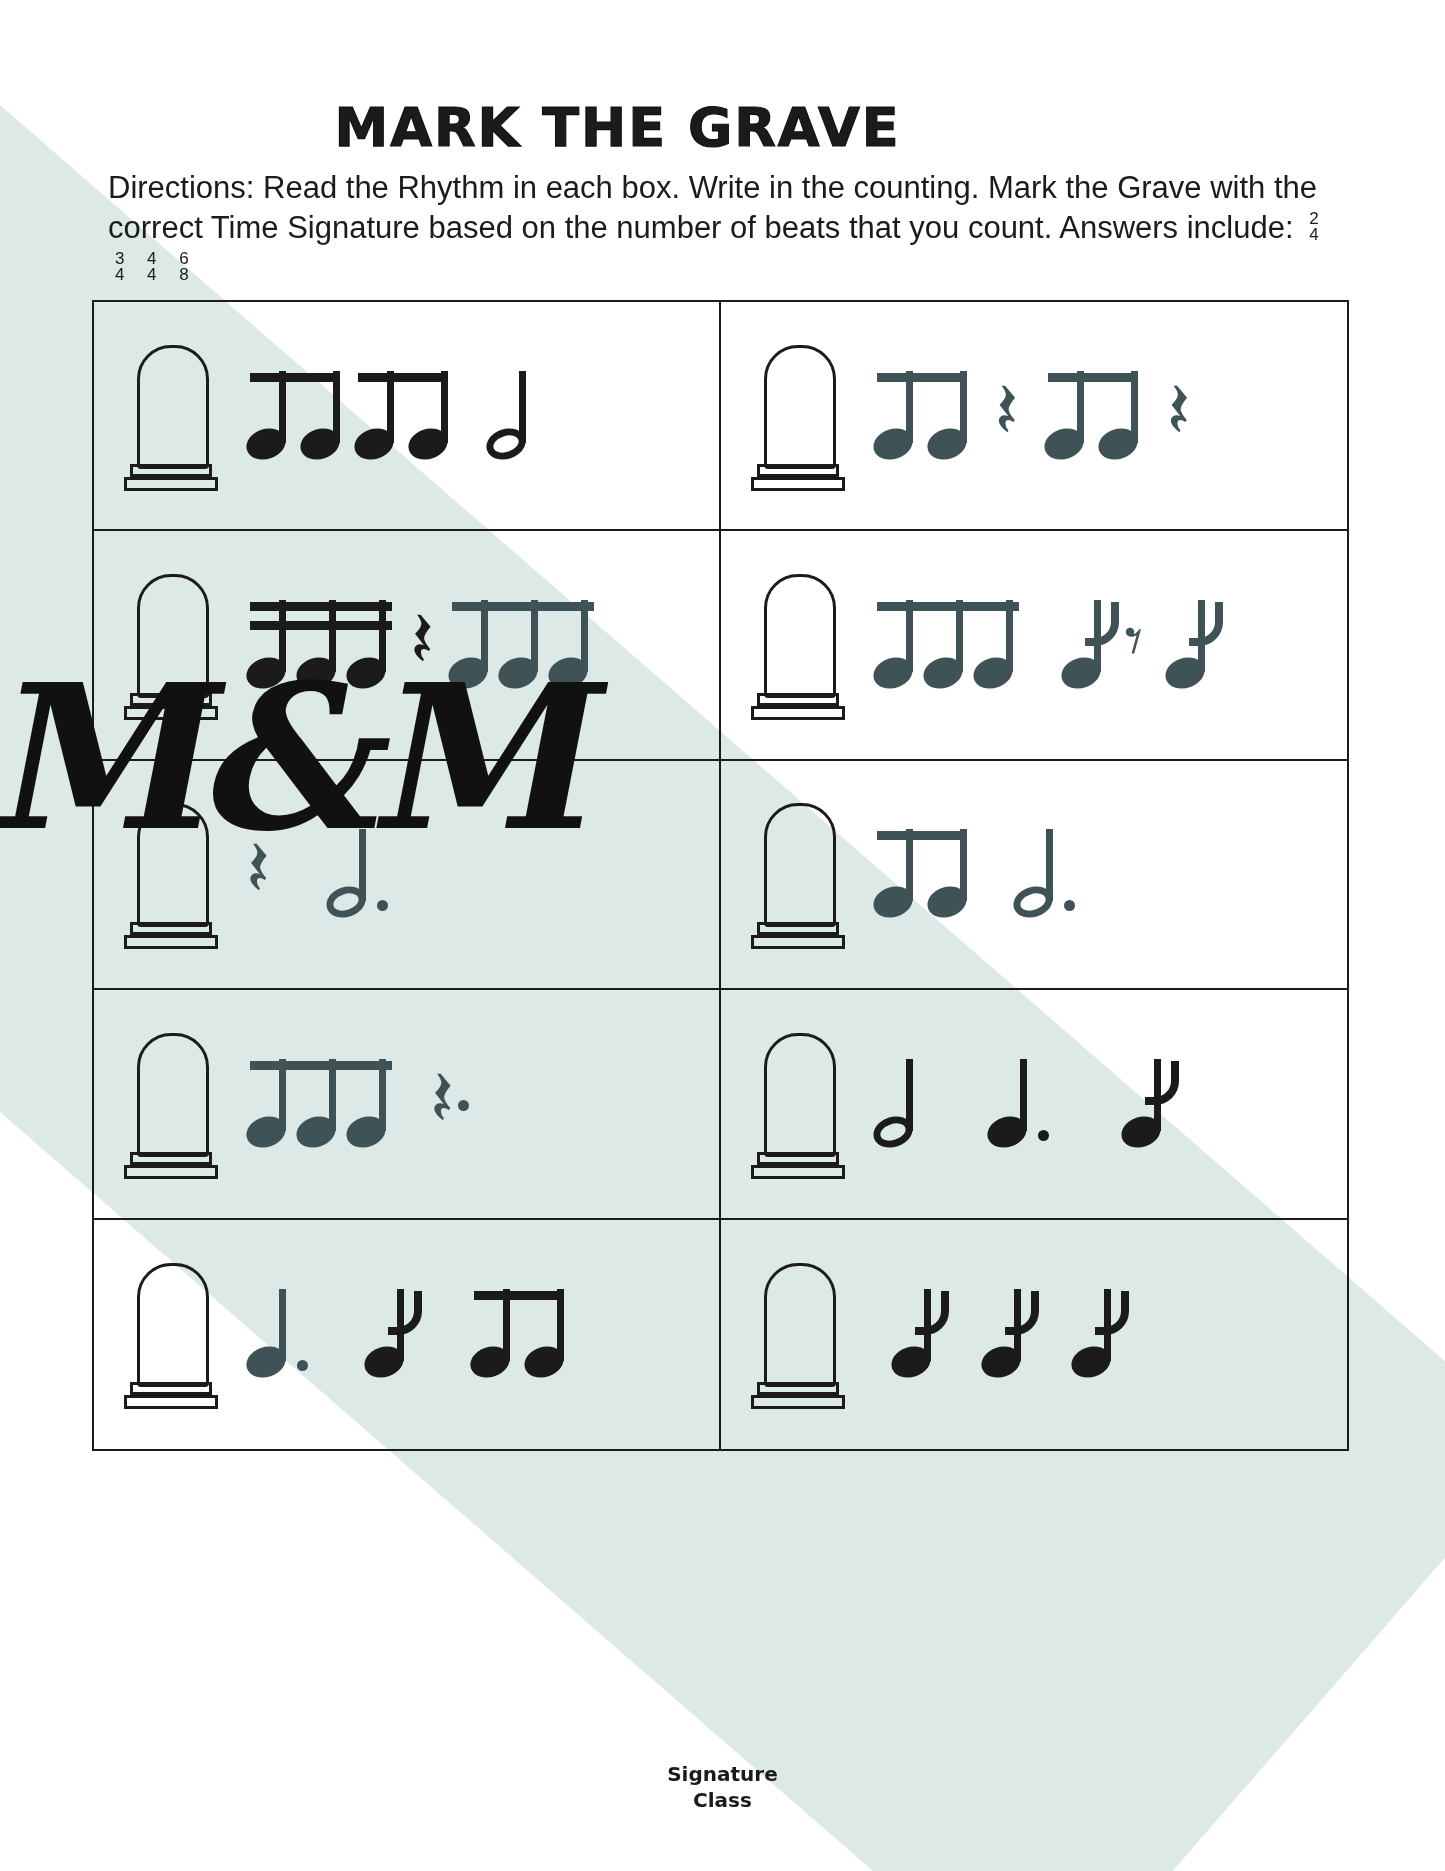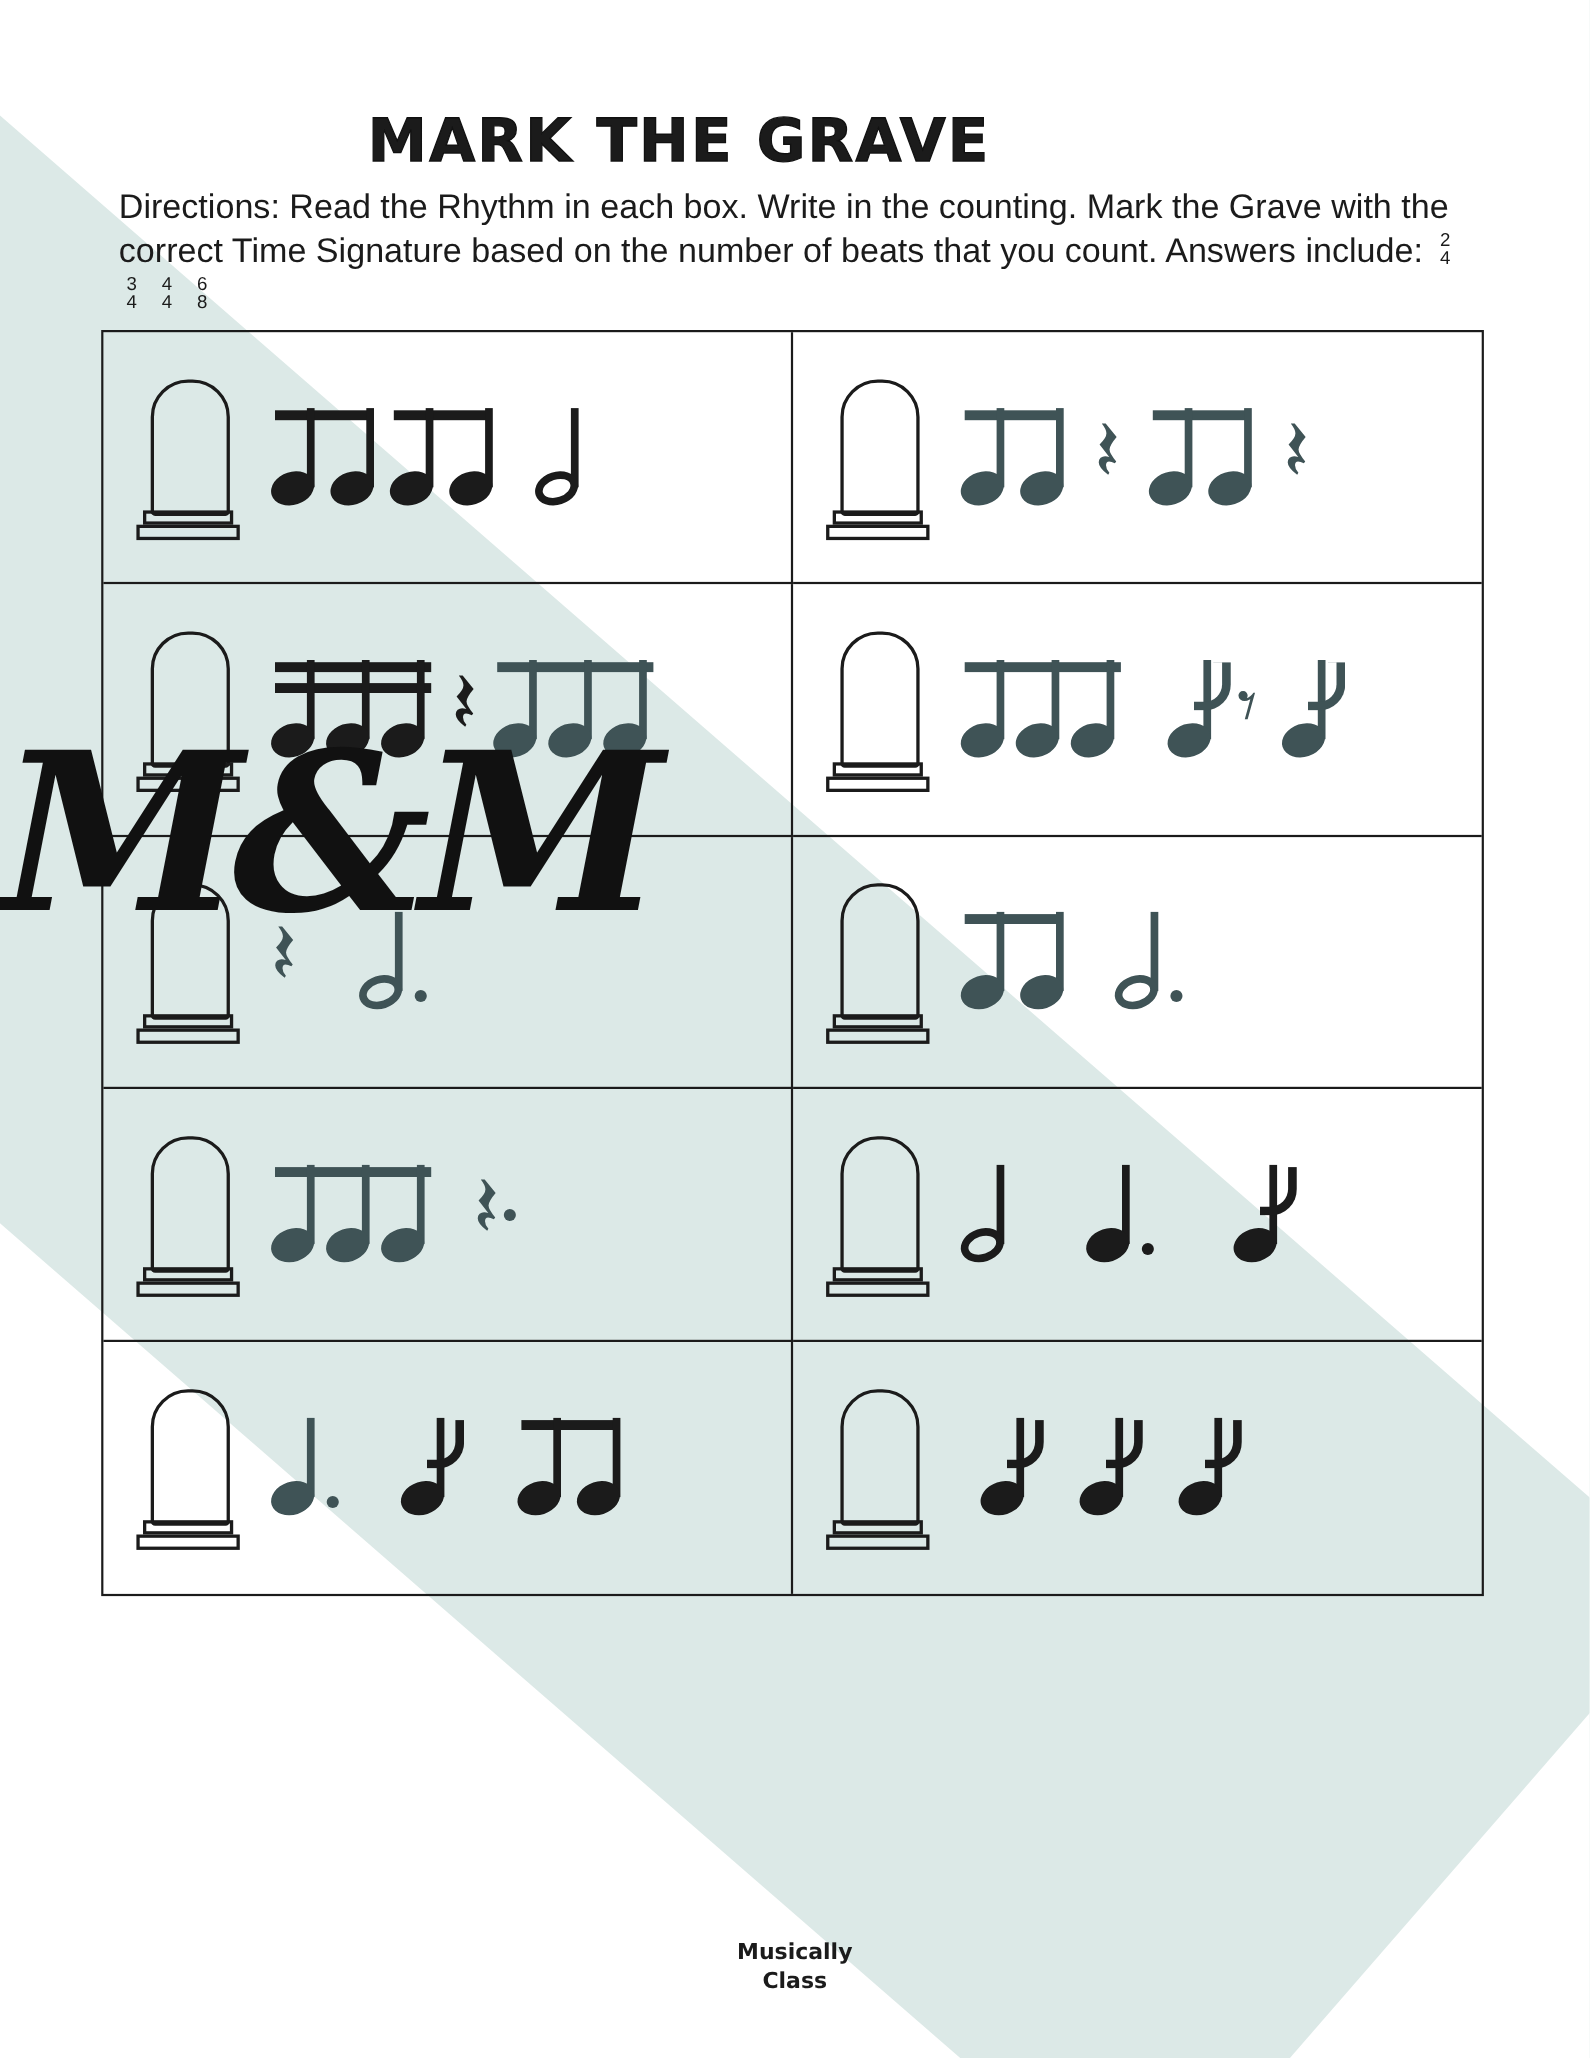--- a/index.html
+++ b/index.html
@@ -591,17 +591,17 @@
             <div class="head"></div>
           </div>
       </div>
     </div>
 
   </div>
 
   <div class="watermark">M&amp;M</div>
 
   <div class="footer">
-    <span>Musically</span>
+    <span>Signature</span>
     <span class="l2">Class</span>
   </div>
 
 </div>
 
 </body></html>

